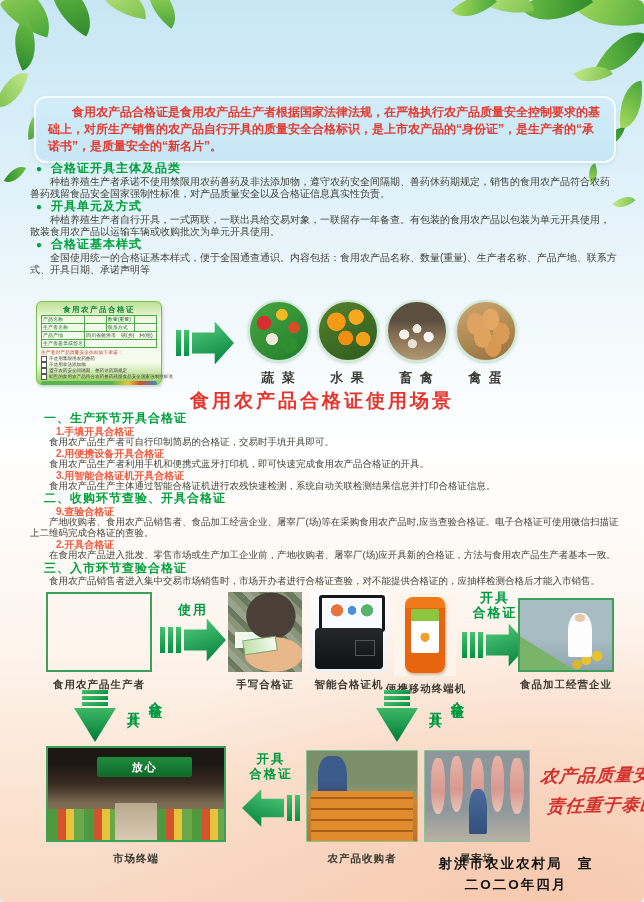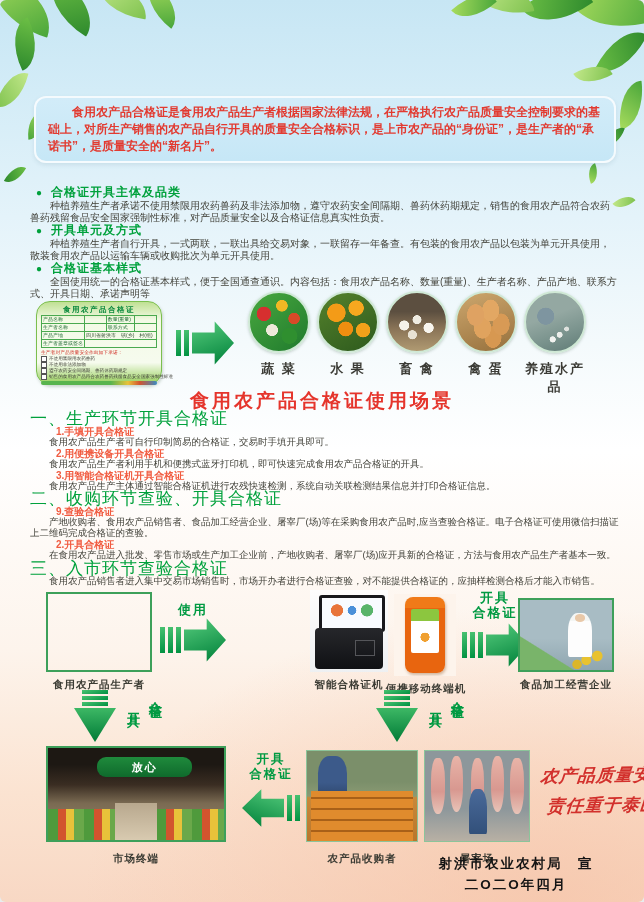--- a/index.html
+++ b/index.html
@@ -23,28 +23,28 @@
   }
   
   .intro{
     position:absolute;top:96px;left:34px;width:554px;
     background:linear-gradient(180deg,#d2ecf9,#c6e7f6);
     border:2px solid rgba(255,255,255,.8);border-radius:12px;
     padding:6px 12px;color:#e23a30;font-size:12px;line-height:17px;font-weight:bold;
     text-indent:2em;box-shadow:0 2px 4px rgba(90,130,150,.15);
   }
   
-  .info{position:absolute;top:161px;left:30px;width:588px;margin-top:24px;}
+  .info{position:absolute;top:161px;left:30px;width:588px;}
   .info-head{font-size:12px;line-height:14px;font-weight:bold;color:#00a13c;letter-spacing:1px;}
   .info-head .bullet{color:#00a13c;margin:0 8px 0 6px;font-size:10px;}
   .info-body{font-size:10px;line-height:11.5px;color:#43433b;text-indent:2em;}
   
   .cert-band{position:absolute;top:298px;left:36px;width:578px;height:90px;display:flex;align-items:center;}
   .cert{
-    width:126px;height:84px;flex:0 0 auto;border-radius:14px;border:1px solid #7bbf4e;
+    width:126px;height:84px;flex:0 0 auto;border-radius:6px;border:1px solid #7bbf4e;
     background:linear-gradient(180deg,#bfe093 0%,#f3fae6 22%,#f6fbee 74%,#96ce58 100%);
     padding:3px 4px;box-sizing:border-box;box-shadow:1px 2px 3px rgba(100,130,100,.3);
   }
   .cert-title{text-align:center;color:#0c8a3e;font-weight:bold;font-size:7.5px;letter-spacing:1.5px;line-height:9px;}
   .cert table{width:100%;border-collapse:collapse;margin-top:1px;}
   .cert td{border:0.5px solid #4aa94f;font-size:5px;color:#2e4a2e;padding:0 1px;height:7px;line-height:7px;white-space:nowrap;overflow:hidden;}
   .cert td.lab{width:27%;color:#1e6a32;}
   .promise-head{color:#d2322a;font-size:4.8px;line-height:6px;margin-top:1.5px;white-space:nowrap;}
   .promise{display:flex;align-items:center;font-size:4.6px;line-height:5.8px;color:#3c3c34;white-space:nowrap;}
   .cb{display:inline-block;width:4px;height:4px;border:0.5px solid #555;margin-right:2px;flex:0 0 auto;background:#fff;}
@@ -97,21 +97,21 @@
     radial-gradient(circle at 58% 72%,#eceeea 0 5%,transparent 6%),
     radial-gradient(circle at 70% 62%,#dfe2de 0 4%,transparent 5%),
     radial-gradient(circle at 46% 80%,#f2f3f0 0 5%,transparent 6%),
     radial-gradient(circle at 34% 40%,#7e95a0 0 16%,transparent 17%),
     linear-gradient(160deg,#94a8a2 0 40%,#7a938d 70%,#5f7a75 100%);}
   
   .scene-title{position:absolute;top:388px;left:0;width:100%;text-align:center;
     font-size:19px;font-weight:bold;color:#e5352c;letter-spacing:3px;}
   
   .steps{position:absolute;top:411px;left:30px;width:590px;}
-  .step-head{font-size:17px;line-height:15px;font-weight:normal;color:#00a13c;letter-spacing:1px;}
+  .step-head{font-size:12px;line-height:15px;font-weight:bold;color:#00a13c;letter-spacing:1px;margin-left:14px;}
   .step-sub{font-size:10px;line-height:11px;font-weight:bold;color:#f15b40;margin-left:26px;}
   .step-body{font-size:9.5px;line-height:10.8px;color:#43433b;text-indent:2em;}
   
   .flow1{position:absolute;top:590px;left:38px;width:578px;height:104px;}
   .flow2{position:absolute;top:744px;left:38px;width:596px;height:136px;}
   .fgroup{position:absolute;}
   .photo{box-sizing:border-box;position:relative;overflow:hidden;}
   .green-frame{border:2px solid #3da05a;}
   .thin-frame{border:1px solid #8cc49a;}
   .flow-label{position:absolute;text-align:center;font-size:10.5px;font-weight:bold;color:#3c3c34;letter-spacing:1px;white-space:nowrap;}
@@ -144,21 +144,21 @@
   .ph-factory{background:
     radial-gradient(circle at 72% 86%,#e8c22f 0 5%,transparent 6%),
     radial-gradient(circle at 84% 80%,#e8c22f 0 5%,transparent 6%),
     radial-gradient(circle at 62% 92%,#dcb629 0 5%,transparent 6%),
     linear-gradient(32deg,#79b46a 0 26%,transparent 27%),
     linear-gradient(180deg,#a8bcc4 0 55%,#8fa6b0 100%);}
   .worker{position:absolute;left:52%;top:18%;width:26%;height:64%;background:linear-gradient(180deg,#f4f6f4 0 18%,#fdfdfd 18% 100%);border-radius:40% 40% 8% 8%;}
   .worker::before{content:"";position:absolute;left:28%;top:4%;width:44%;height:16%;background:#e8c8a8;border-radius:50%;}
   .ph-market{background:linear-gradient(180deg,#1d1813 0 18%,#3a2d22 40%,#7a6a52 60%,#9a8a6e 100%);}
   .market-banner{position:absolute;left:28%;top:10%;width:54%;height:22%;background:linear-gradient(180deg,#1f8a3c,#0f6a2c);color:#fff;
-    font-size:11px;font-weight:bold;text-align:center;line-height:20px;letter-spacing:2px;border-radius:9px;}
+    font-size:11px;font-weight:bold;text-align:center;line-height:20px;letter-spacing:2px;border-radius:2px;}
   .market-goods{position:absolute;left:0;bottom:0;width:100%;height:34%;
     background:repeating-linear-gradient(90deg,#4f9a3c 0 10px,#d2542e 10px 18px,#e8c23a 18px 26px,#6aa84a 26px 36px);}
   .market-path{position:absolute;left:38%;bottom:0;width:24%;height:40%;background:linear-gradient(180deg,#b8a88e,#d8cab0);}
   .ph-buyer{background:linear-gradient(180deg,#7b8f6a 0 34%,#8a9a74 50%,#c9883a 52%,#b8762c 100%);}
   .crates{position:absolute;left:4%;bottom:0;width:92%;height:56%;
     background:repeating-linear-gradient(0deg,#e08b2d 0 9px,#a86018 9px 11px),repeating-linear-gradient(90deg,rgba(120,70,20,.5) 0 2px,transparent 2px 14px);}
   .buyer-person{position:absolute;left:10%;top:6%;width:26%;height:48%;background:linear-gradient(180deg,#3c5a8a 0 60%,#2c4468 100%);border-radius:40% 40% 10% 10%;}
   .ph-slaughter{background:linear-gradient(180deg,#8d979b 0 64%,#b8b0a4 100%);}
   .carcass{position:absolute;top:8%;width:13%;height:62%;background:linear-gradient(180deg,#e8b4a8,#d89890 60%,#e8c4b8);border-radius:40% 40% 45% 45%;}
   .sl-person{position:absolute;left:42%;top:42%;width:18%;height:50%;background:linear-gradient(180deg,#4a6a9a,#32507a);border-radius:40% 40% 8% 8%;}
@@ -278,24 +278,20 @@
         <div class="prod-label">水 果</div>
       </div>
       <div class="prod">
         <div class="circle c-poultry"></div>
         <div class="prod-label">畜 禽</div>
       </div>
       <div class="prod">
         <div class="circle c-egg"></div>
         <div class="prod-label">禽 蛋</div>
       </div>
-      <div class="prod">
-        <div class="circle c-fish"></div>
-        <div class="prod-label">养殖水产品</div>
-      </div>
     </div>
   </div>
 
   <div class="scene-title">食用农产品合格证使用场景</div>
 
   <div class="steps">
     <div class="step-head">一、生产环节开具合格证</div>
     <div class="step-sub">1.手填开具合格证</div>
     <div class="step-body">食用农产品生产者可自行印制简易的合格证，交易时手填开具即可。</div>
     <div class="step-sub">2.用便携设备开具合格证</div>
@@ -318,20 +314,24 @@
     </div>
     <div class="fgroup" style="left:122px;top:12px;">
       <div class="arrow-label">使用</div>
       <div class="arrow-group">
         <span class="bar-v"></span>
           <span class="bar-v"></span>
           <span class="bar-v"></span>
         <span class="rhead"></span>
       </div>
     </div>
+    <div class="fgroup" style="left:190px;top:2px;">
+      <div class="photo ph-hand" style="width:74px;height:80px;"></div>
+      <div class="flow-label" style="left:-12px;top:86px;width:98px;">手写合格证</div>
+    </div>
     <div class="fgroup" style="left:272px;top:0;">
       <div class="photo ph-machine" style="width:78px;height:82px;">
         <div class="machine-screen"></div>
         <div class="machine-body"></div>
       </div>
       <div class="flow-label" style="left:-12px;top:88px;width:102px;">智能合格证机</div>
     </div>
     <div class="fgroup" style="left:356px;top:4px;">
       <div class="photo ph-terminal" style="width:62px;height:82px;">
         <div class="term-body">

